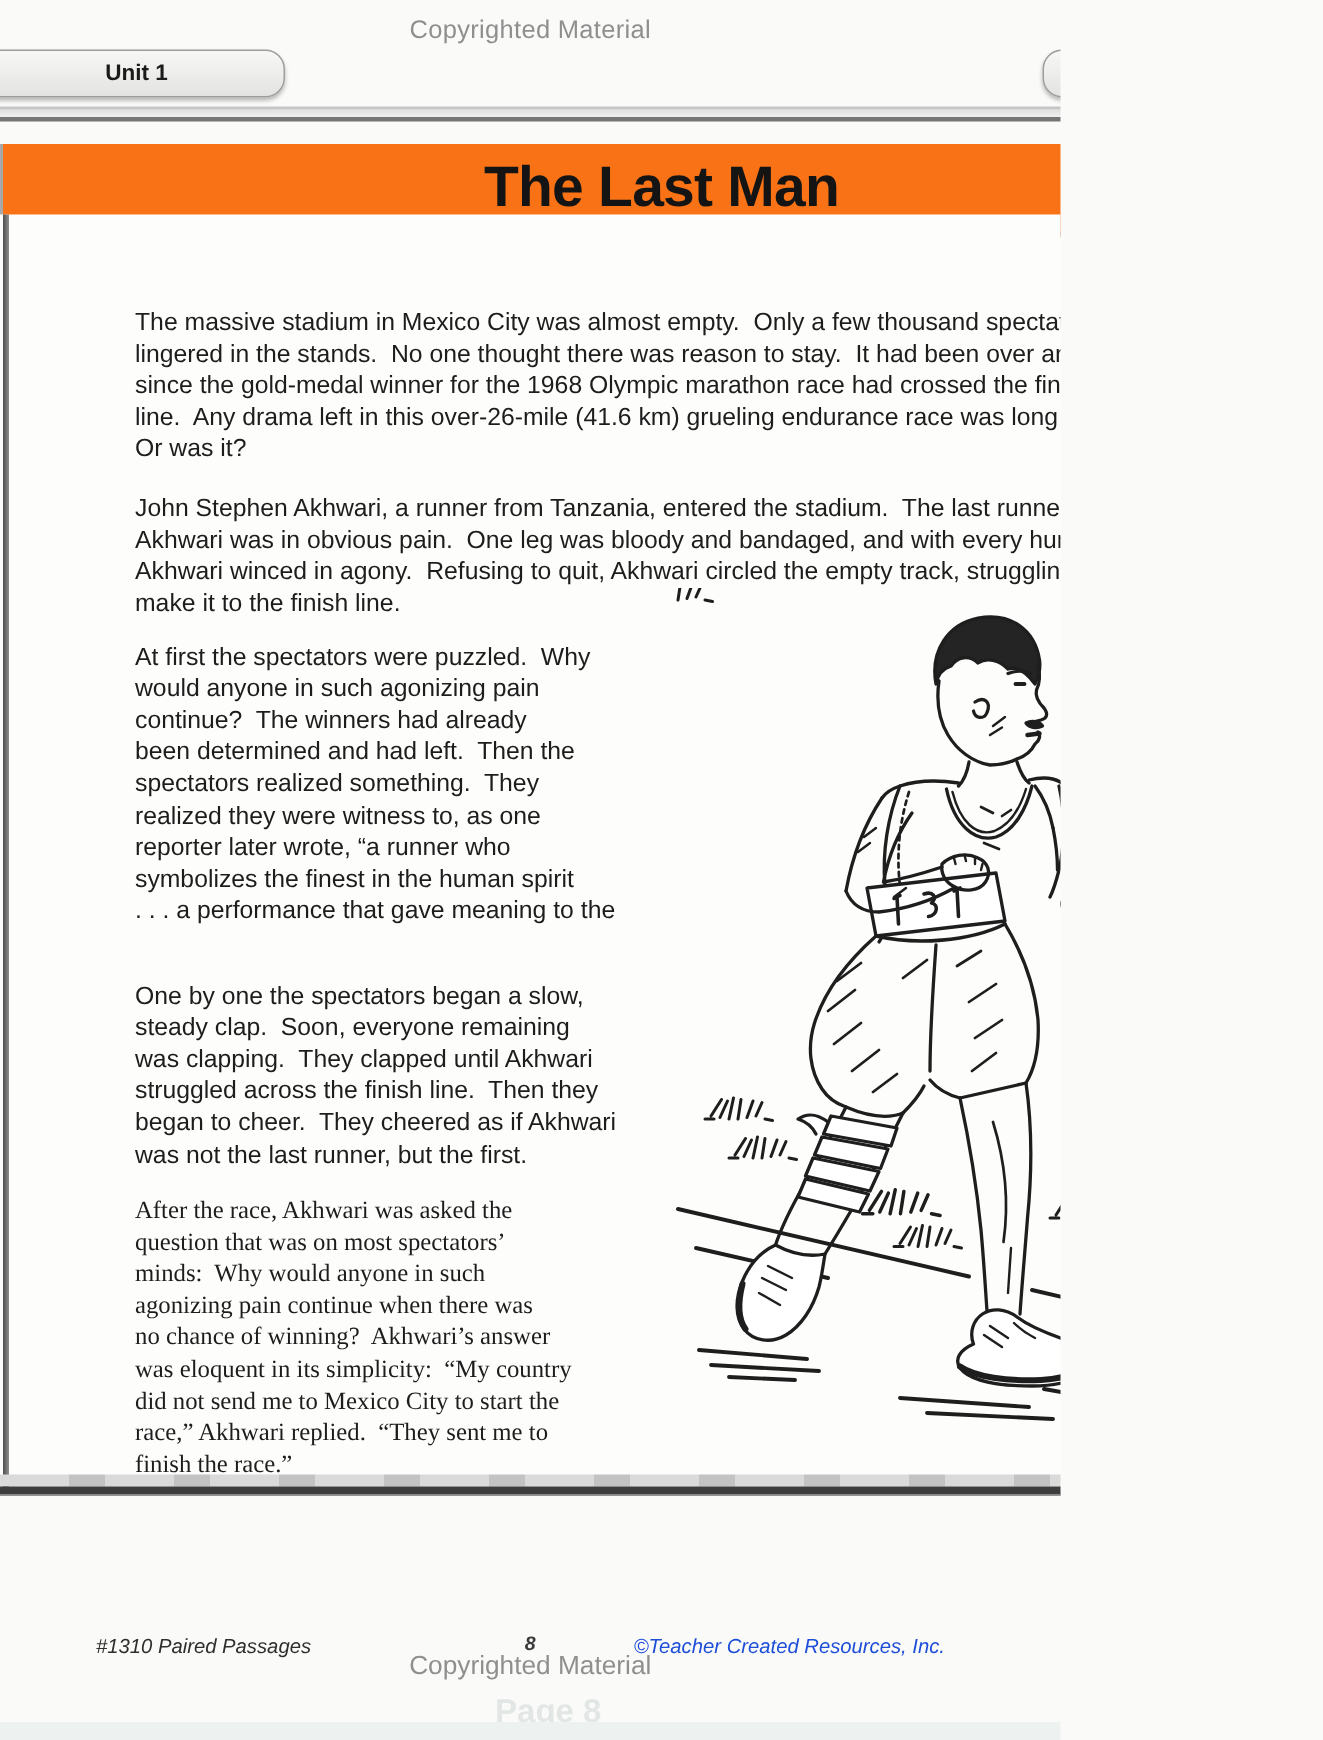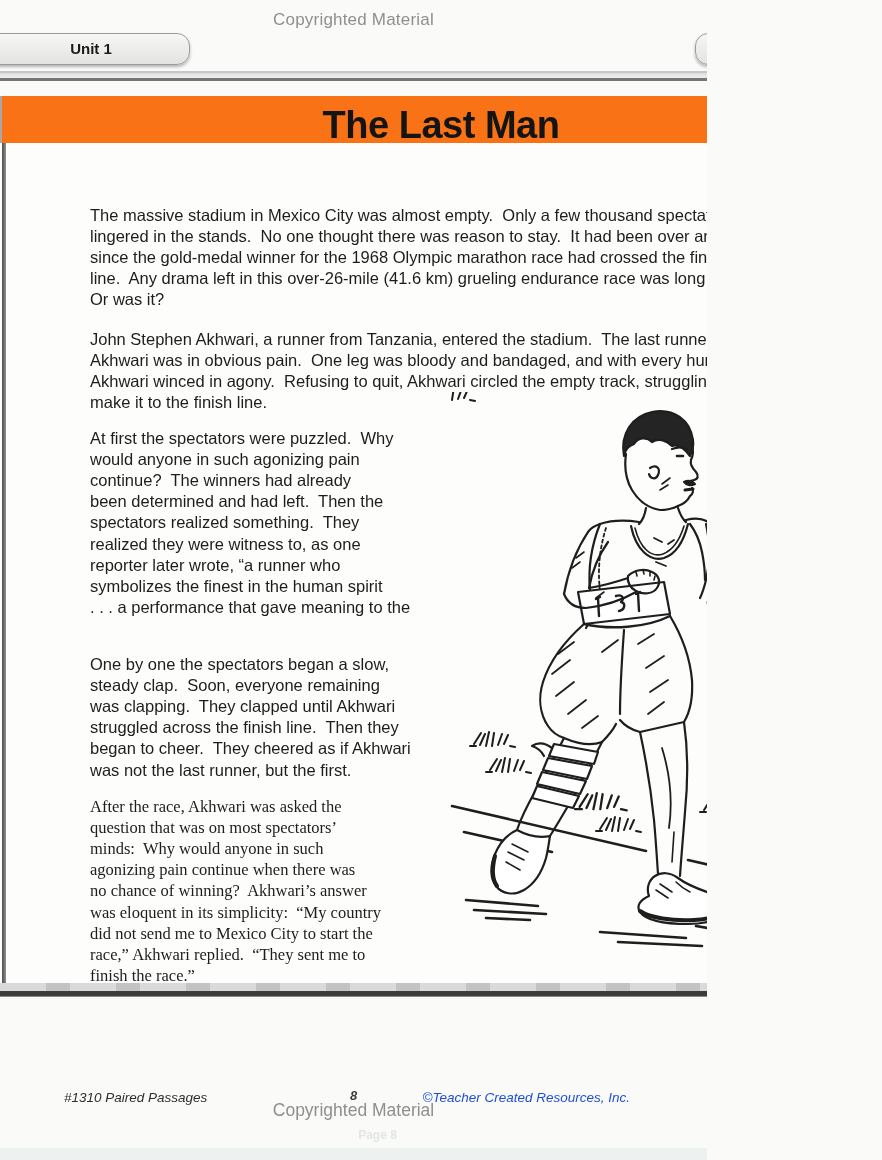--- a/index.html
+++ b/index.html
@@ -49,22 +49,22 @@
 
   .illus{position:absolute;left:450px;top:392px;width:420px;height:580px;}
 
   
   .footer-ref{position:absolute;top:1090px;left:64px;font-size:13.5px;font-style:italic;color:#2e2e2e;}
   .footer-page-num{position:absolute;top:1088px;left:0;width:100%;text-align:center;
                    font-size:13px;font-style:italic;font-weight:bold;color:#3a3a3a;}
   .footer-pub{position:absolute;top:1090px;right:77px;font-size:13.5px;font-style:italic;color:#1d4ed8;}
   .copyright-bottom{position:absolute;top:1100px;left:0;width:100%;text-align:center;
                     font-size:17.5px;color:#8f8f8f;}
-  .page-label-faint{position:absolute;top:1128px;left:0;width:100%;text-align:center;
-                    font-size:12px;font-weight:bold;color:#e2e7e6;padding-left:24px;}
+  .page-label-faint{position:absolute;top:1128px;left:12px;width:100%;text-align:center;
+                    font-size:22px;font-weight:bold;color:#e2e7e6;}
   .bottom-strip{position:absolute;top:1148px;left:0;width:882px;height:12px;background:#edf2f1;}
 </style>
 </head>
 <body>
 
 <div class="screen">
 
   <div class="copyright-top">Copyrighted Material</div>
 
   <div class="tab tab-left">Unit 1</div>

